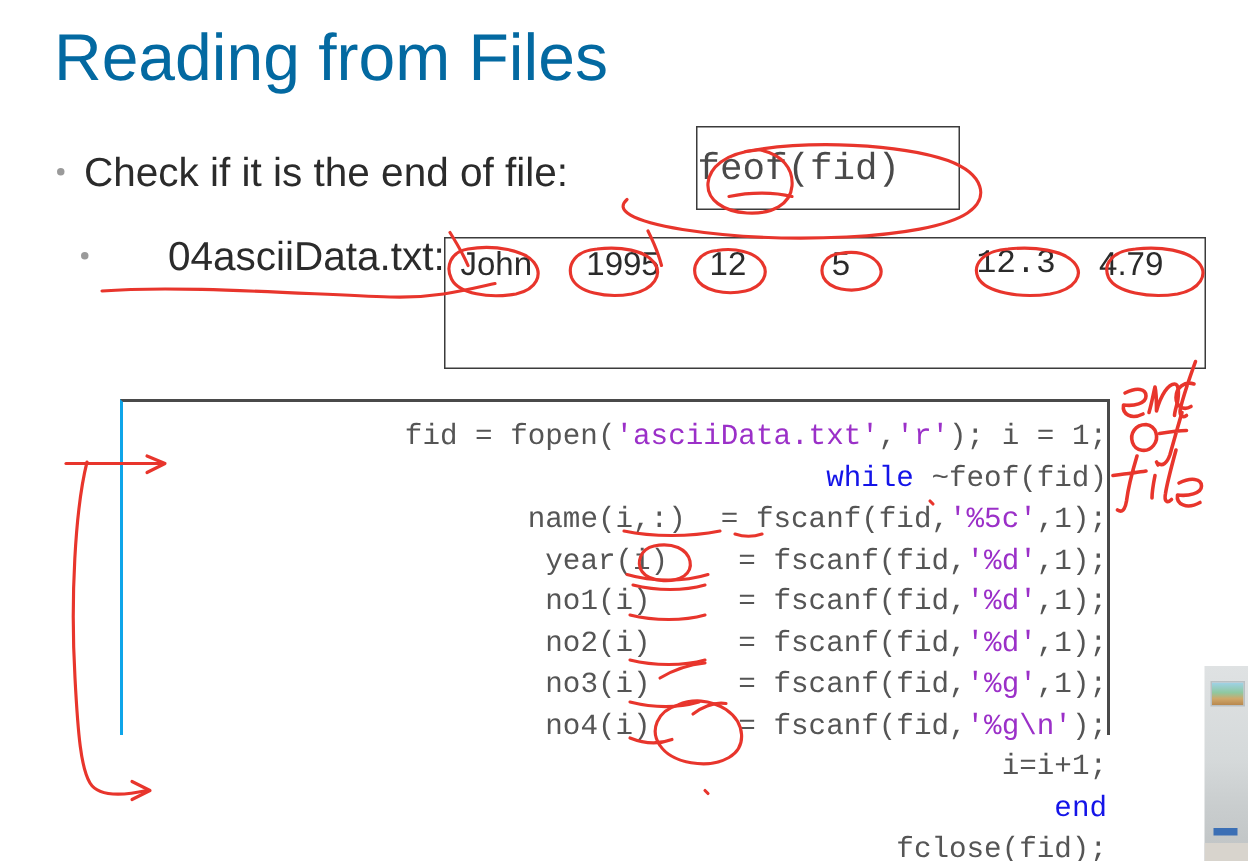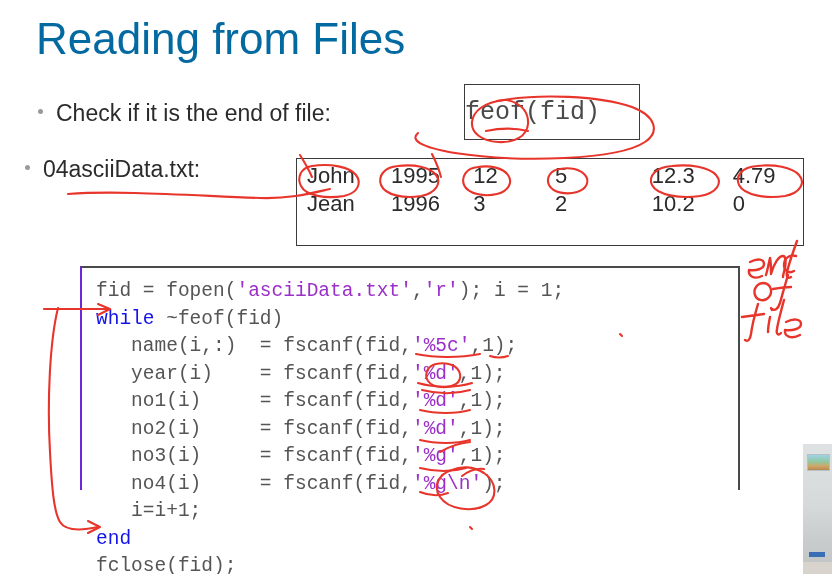--- a/index.html
+++ b/index.html
@@ -38,27 +38,27 @@
     width: 5px;
     height: 5px;
     border-radius: 50%;
     background: #9a9a9a;
     margin-right: 13px;
     position: relative;
     top: -7px;
     flex: 0 0 auto;
   }
   .bullet-text {
-    font-size: 23px;
+    font-size: 27px;
     color: #2b2b2b;
     white-space: nowrap;
     font-weight: 400;
   }
   #bullet1 { left: 38px; top: 100px; }
-  #bullet2 { left: 25px; top: 156px; }
+  #bullet2 { left: 54px; top: 156px; gap: 40px; }
 
   
   #feof-box {
     position: absolute;
     left: 464px;
     top: 84px;
     width: 176px;
     height: 56px;
     border: 1.6px solid #3b3b3b;
     background: #ffffff;
@@ -95,36 +95,37 @@
   #data-table td {
     padding: 0 0 2px 0;
     line-height: 26px;
     vertical-align: top;
     white-space: nowrap;
   }
   #data-table td.c0 { width: 88px; }
   #data-table td.c1 { width: 86px; }
   #data-table td.c2 { width: 88px; }
   #data-table td.c3 { width: 106px; }
-  #data-table td.c4 { width: 85px; }
+  #data-table td.c4 { width: 85px; font-family: Liberation Mono, monospace; }
   #data-table td.c5 { width: 60px; }
 
   
   #code-block {
     position: absolute;
     left: 80px;
     top: 266px;
     width: 660px;
     height: 224px;
     background: #ffffff;
     border-top: 2px solid #4a4a4a;
-    border-left: 2px solid #6d28d9;
+    border-left: 2px solid #0ea5e9;
     border-right: 2px solid #4a4a4a;
     box-sizing: border-box;
     padding: 10px 0 0 14px;
+    text-align: right;
   }
   #code-block pre {
     margin: 0;
     font-family: "Liberation Mono", monospace;
     font-size: 19.5px;
     line-height: 27.5px;
     color: #555555;
     white-space: pre;
   }
   .kw { color: #1414e8; }
@@ -200,28 +201,20 @@
   <div id="data-table">
     <table>
       <tbody>
         <tr>
           <td class="c0">John</td>
           <td class="c1">1995</td>
           <td class="c2">12</td>
           <td class="c3">5</td>
           <td class="c4">12.3</td>
           <td class="c5">4.79</td>
-        </tr>
-        <tr>
-          <td class="c0">Jean</td>
-          <td class="c1">1996</td>
-          <td class="c2">3</td>
-          <td class="c3">2</td>
-          <td class="c4">10.2</td>
-          <td class="c5">0</td>
         </tr>
       </tbody>
     </table>
   </div>
 
   <div id="code-block">
     <pre id="code-pre"><span>fid = fopen(</span><span class="str">'asciiData.txt'</span><span>,</span><span class="str">'r'</span><span>); i = 1;</span>
 <span class="kw">while</span><span> ~feof(fid)</span>
 <span>   name(i,:)  = fscanf(fid,</span><span class="str">'%5c'</span><span>,1);</span>
 <span>   year(i)    = fscanf(fid,</span><span class="str">'%d'</span><span>,1);</span>

